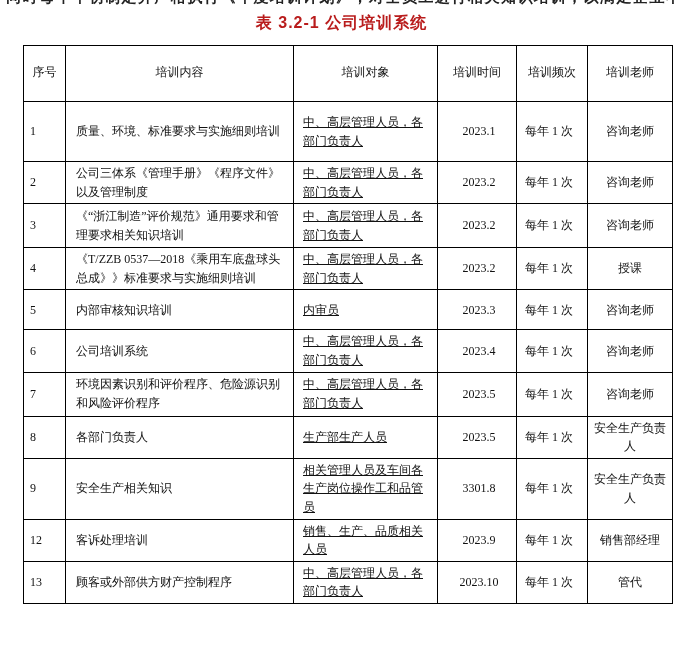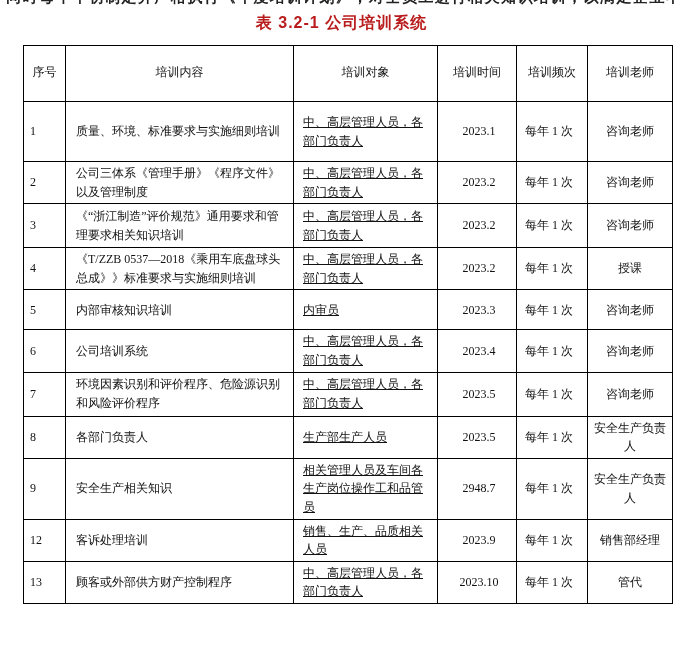--- a/index.html
+++ b/index.html
@@ -162,21 +162,21 @@
         <td class="c-target">生产部生产人员</td>
         <td class="c-time">2023.5</td>
         <td class="c-freq">每年 1 次</td>
         <td class="c-teacher">安全生产负责人</td>
       </tr>
 
       <tr style="height:48px">
         <td class="c-no">9</td>
         <td class="c-content">安全生产相关知识</td>
         <td class="c-target">相关管理人员及车间各生产岗位操作工和品管员</td>
-        <td class="c-time">2948.7</td>
+        <td class="c-time">3301.8</td>
         <td class="c-freq">每年 1 次</td>
         <td class="c-teacher">安全生产负责人</td>
       </tr>
 
 
 
       <tr style="height:38px">
         <td class="c-no">12</td>
         <td class="c-content">客诉处理培训</td>
         <td class="c-target">销售、生产、品质相关人员</td>

